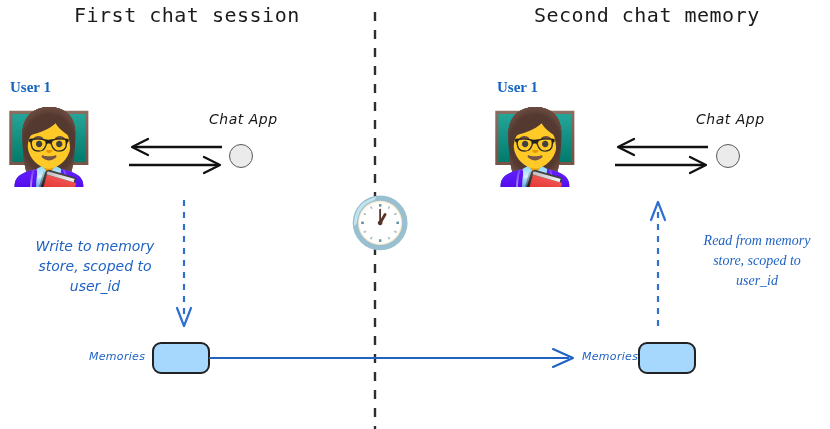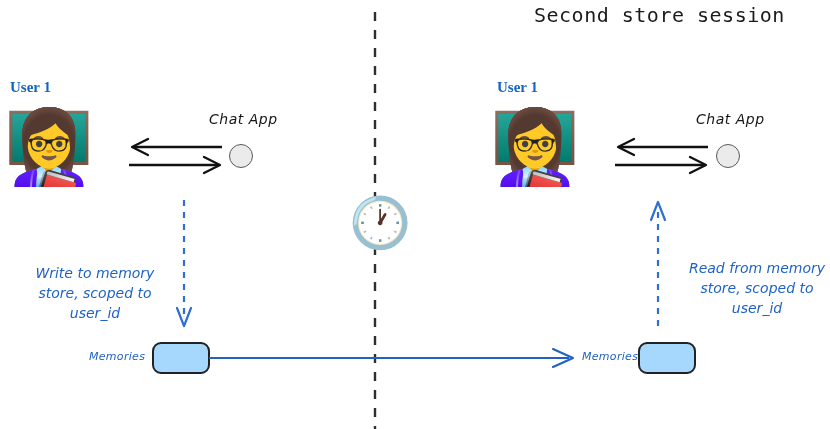--- a/index.html
+++ b/index.html
@@ -62,21 +62,20 @@
     letter-spacing: 0.3px;
   }
   .annotation {
     font-size: 14px;
     color: #1f62c4;
     line-height: 20px;
     text-align: center;
     font-style: italic;
     font-family: "DejaVu Sans", sans-serif;
     white-space: pre-line;
-    margin-top: 27px;
   }
 
   
   .chat-node {
     width: 24px;
     height: 24px;
     border-radius: 50%;
     background: #ebebeb;
     border: 1.6px solid #5a5a5a;
     box-sizing: border-box;
@@ -107,20 +106,21 @@
 <div id="canvas">
 
   <div class="abs" style="left:366px; top:12px; width:18px; height:417px;">
     <svg width="18" height="417" viewBox="0 0 18 417">
       <line x1="9" y1="0" x2="9" y2="417" stroke="#2e2e2e" stroke-width="2.4" stroke-dasharray="9 9" stroke-linecap="butt"></line>
     </svg>
   </div>
 
   <div class="abs clock" style="left:349px; top:196px;">🕐</div>
 
+  <div class="abs session-title" style="left:74px; top:3px;">First chat session</div>
 
   <div class="abs user-label" style="left:10px; top:79px;">User 1</div>
 
   <div class="abs avatar" style="left:4px; top:105px;">👩‍🏫</div>
 
   <div class="abs" style="left:126px; top:136px; width:100px; height:40px;">
     <svg width="100" height="40" viewBox="0 0 100 40">
 
       <g>
         <line x1="96" y1="11" x2="8" y2="11" stroke="#111" stroke-width="2.3"></line>
@@ -153,21 +153,21 @@
 
   <div class="abs memory-box" style="left:152px; top:342px;"></div>
 
   <div class="abs" style="left:209px; top:346px; width:366px; height:24px;">
     <svg width="366" height="24" viewBox="0 0 366 24">
       <line x1="0" y1="12" x2="360" y2="12" stroke="#1f62c4" stroke-width="2"></line>
       <polyline points="344,3 364,12 344,21" fill="none" stroke="#1f62c4" stroke-width="2" stroke-linecap="round" stroke-linejoin="round"></polyline>
     </svg>
   </div>
 
-  <div class="abs session-title" style="left:534px; top:3px;">Second store session</div>
+  <div class="abs session-title" style="left:534px; top:3px;">Second chat memory</div>
 
   <div class="abs user-label" style="left:497px; top:79px;">User 1</div>
 
   <div class="abs avatar" style="left:490px; top:105px;">👩‍🏫</div>
 
   <div class="abs" style="left:612px; top:136px; width:100px; height:40px;">
     <svg width="100" height="40" viewBox="0 0 100 40">
       <g>
         <line x1="96" y1="11" x2="8" y2="11" stroke="#111" stroke-width="2.3"></line>
         <polyline points="22,3 6,11 22,19" fill="none" stroke="#111" stroke-width="2.3" stroke-linecap="round" stroke-linejoin="round"></polyline>
@@ -183,21 +183,21 @@
 
   <div class="abs chat-node" style="left:716px; top:144px;"></div>
 
   <div class="abs" style="left:647px; top:200px; width:22px; height:128px;">
     <svg width="22" height="128" viewBox="0 0 22 128">
       <line x1="11" y1="12" x2="11" y2="128" stroke="#2f6fd0" stroke-width="2.2" stroke-dasharray="6 6"></line>
       <polyline points="4,20 11,2 18,20" fill="none" stroke="#2f6fd0" stroke-width="2.2" stroke-linecap="round" stroke-linejoin="round"></polyline>
     </svg>
   </div>
 
-  <div class="abs annotation" style="left:684px; top:231px; width:146px;">Read from memory
+  <div class="abs annotation" style="left:684px; top:231px; width:146px;font-family:Liberation Serif, serif;">Read from memory
 store, scoped to
 user_id</div>
 
   <div class="abs hand memories-label" style="left:582px; top:350px;">Memories</div>
 
   <div class="abs memory-box" style="left:638px; top:342px;"></div>
 
 </div>
 
 </body></html>

